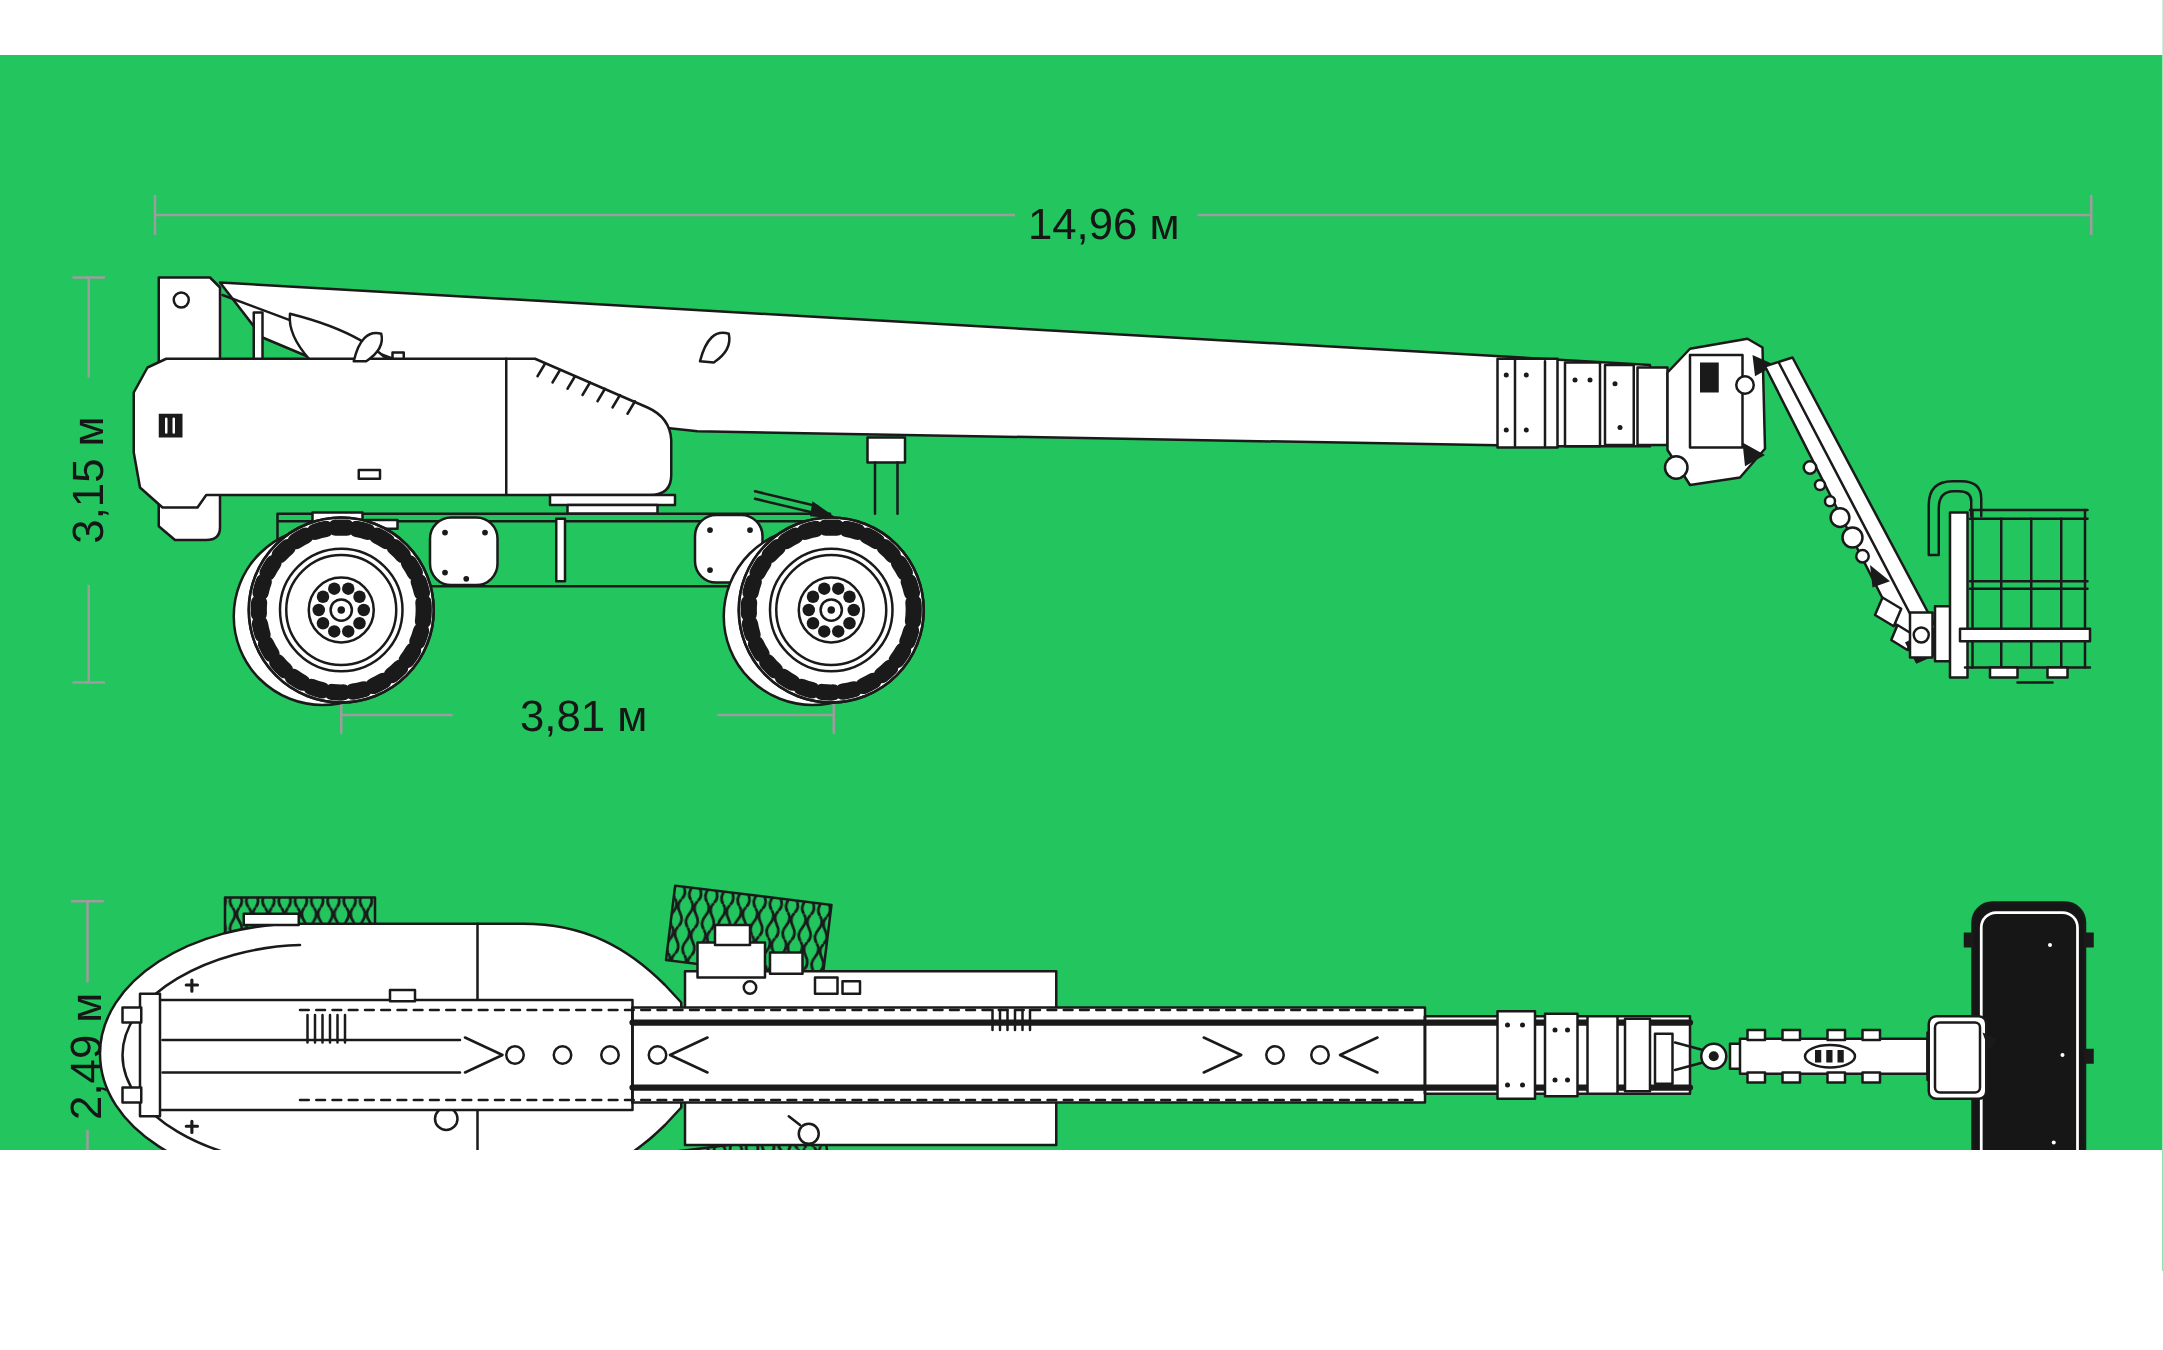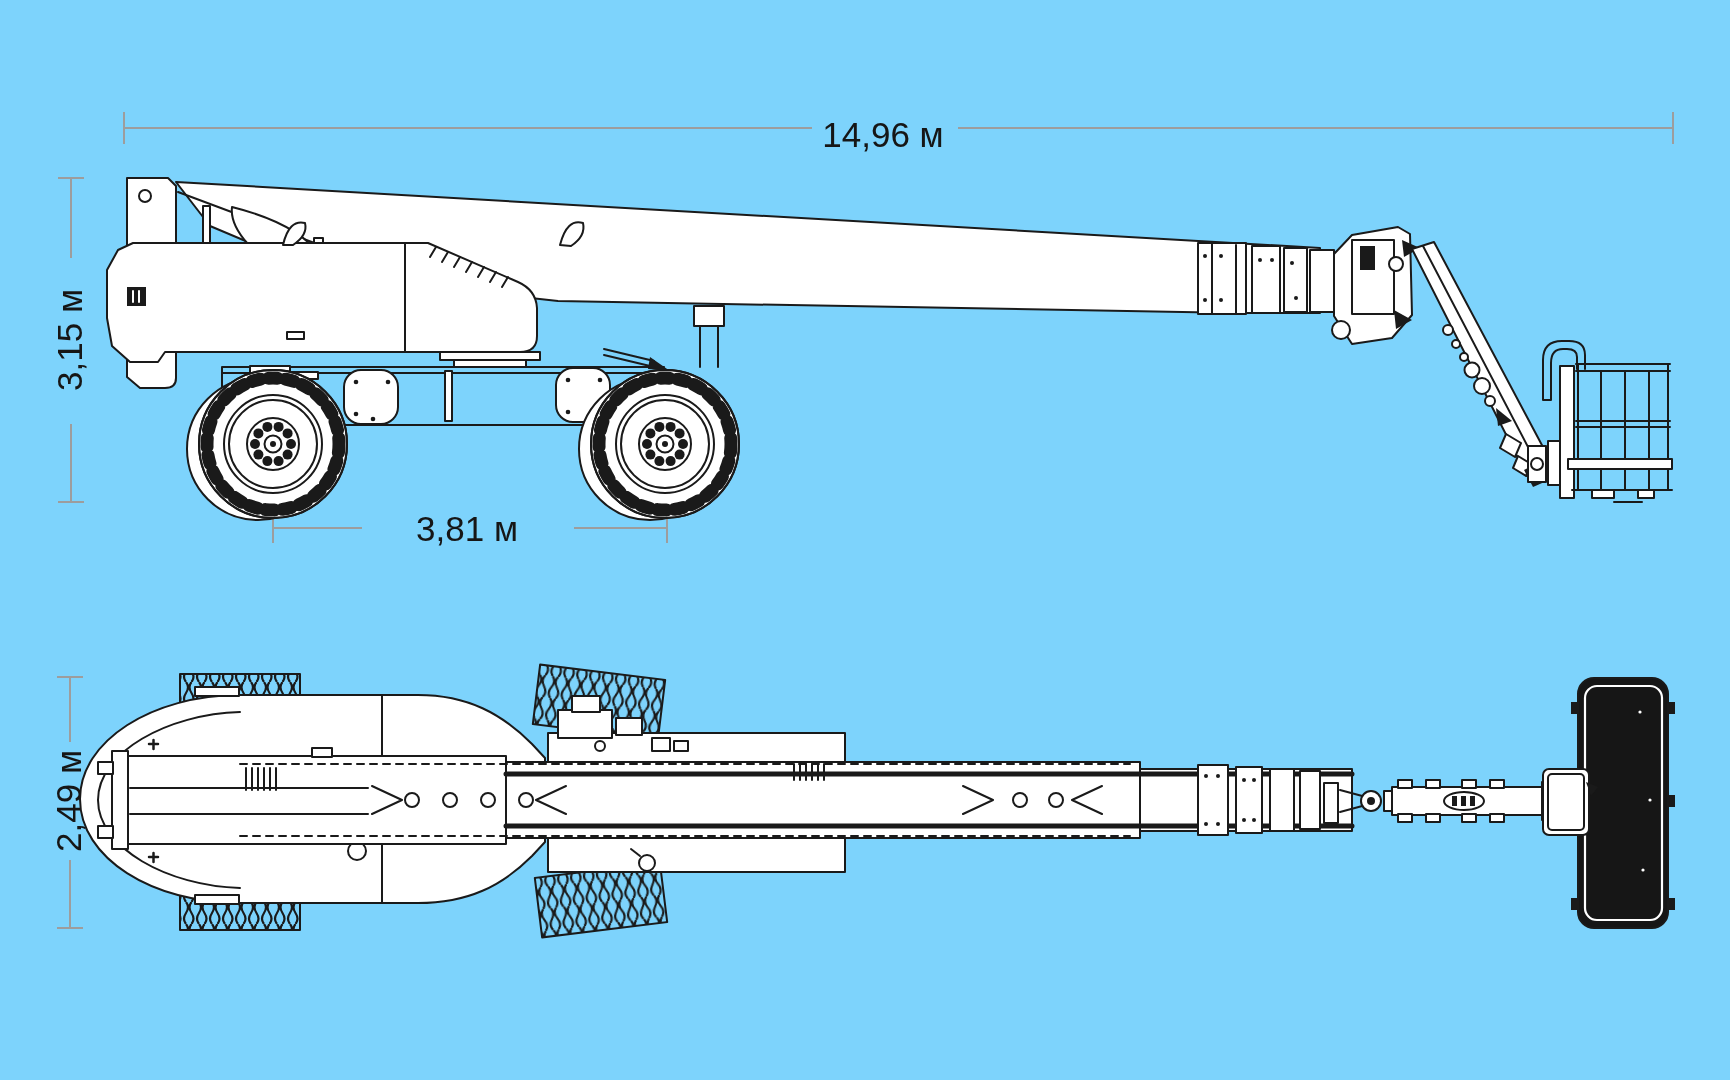--- a/index.html
+++ b/index.html
@@ -1,16 +1,16 @@
 <!DOCTYPE html>
 <html><head>
 <meta charset="utf-8">
 <style>
   html,body{margin:0;padding:0;background:#fff;}
-  .stage{position:relative;width:1730px;height:1080px;background:#7dd3fc;overflow:hidden;font-family:"Liberation Sans",sans-serif;}
+  .stage{position:relative;width:1730px;height:876px;background:#22c55e;overflow:hidden;font-family:"Liberation Sans",sans-serif;margin-top:44px;}
   svg{display:block;width:1730px;height:1080px;}
   .dimtext{font-family:"Liberation Sans","DejaVu Sans",sans-serif;font-size:35px;fill:#161616;}
 </style>
 </head>
 <body>
 
 <div class="stage">
 <svg viewBox="0 0 1730 1080">
   <defs>
     <pattern id="tread" patternUnits="userSpaceOnUse" width="13" height="22">

